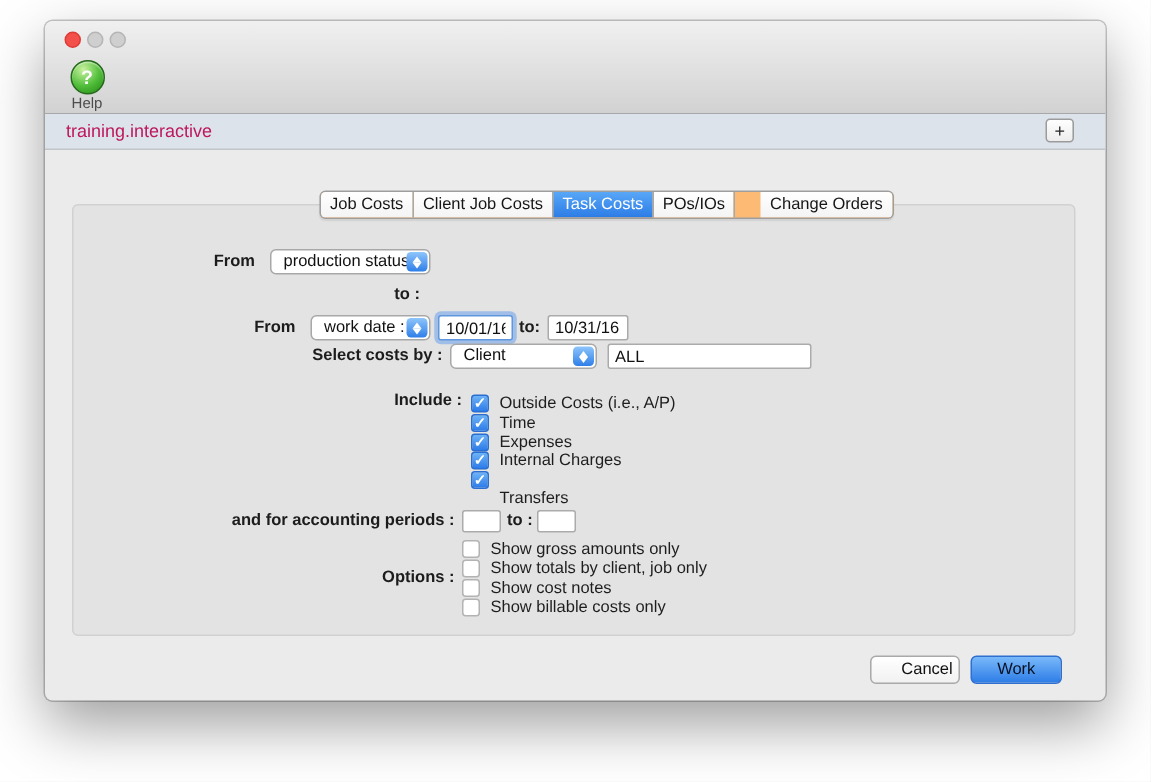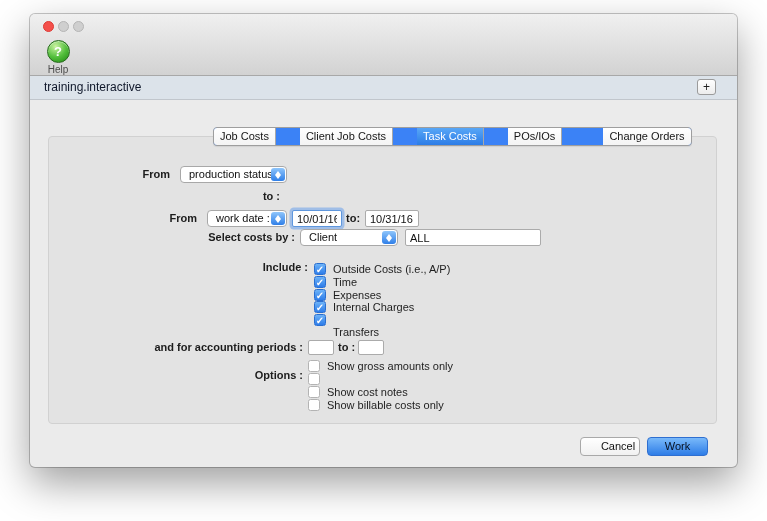--- a/index.html
+++ b/index.html
@@ -17,28 +17,28 @@
   .light.max{left:43px;background:#cfcfcf;border:1px solid #b5b5b5;}
   .help-btn{position:absolute;left:13px;top:26px;width:30px;text-align:center;cursor:default;}
   .help-icon{display:inline-block;width:21px;height:21px;border-radius:50%;
     background:radial-gradient(circle at 36% 26%,#c9f2a0,#53bf3c 52%,#1d860f);
     border:1px solid #25691b;color:#fff;font-weight:bold;font-size:13px;line-height:21px;
     box-shadow:inset 0 1px 1px rgba(255,255,255,.5);}
   .help-text{display:block;font-size:10px;color:#4c4c4c;margin-top:1px;}
   
   .session{position:absolute;top:62px;left:0;right:0;height:23px;background:#dce3ea;
     border-bottom:1px solid #c1c6cc;}
-  .session-name{position:absolute;left:14px;top:0;line-height:23px;font-size:12px;color:#0f172a;}
+  .session-name{position:absolute;left:14px;top:0;line-height:23px;font-size:12px;color:#be185d;}
   .add-btn{position:absolute;right:21px;top:3px;width:19px;height:16px;box-sizing:border-box;
     background:linear-gradient(#fefefe,#ededed);border:1px solid #9b9b9b;border-radius:3px;
     text-align:center;line-height:14px;font-size:12px;color:#222;}
   
   .tabs{position:absolute;top:113px;left:183px;display:flex;height:17px;z-index:3;
-    border:1px solid #9e9e9e;border-radius:4px;background:#3b82f6;overflow:hidden;
-    box-shadow:0 1px 1px rgba(0,0,0,.08);gap:24px;}
+    border:1px solid #9e9e9e;border-radius:4px;background:#fdba74;overflow:hidden;
+    box-shadow:0 1px 1px rgba(0,0,0,.08);}
   .tab{padding:0 6px;line-height:16px;font-size:11px;color:#161616;border-right:1px solid #a8a8a8;
     background:linear-gradient(#ffffff,#f4f4f4);white-space:nowrap;}
   .tab:last-child{border-right:none;margin-left:17px;}
   .tab.sel{background:linear-gradient(#58a7f7,#2c7ce6);color:#fff;}
   
   .groupbox{position:absolute;left:18px;top:122px;width:669px;height:288px;box-sizing:border-box;
     background:#e3e3e3;border:1px solid #d1d1d1;border-radius:4px;}
   
   .flabel{position:absolute;text-align:right;font-weight:bold;font-size:11px;color:#1c1c1c;
     line-height:17px;white-space:nowrap;}
@@ -140,24 +140,25 @@
   <div class="checkbox checked" style="left:284px;top:287px"><span>✓</span></div>
   <div class="check-label" style="left:303px;top:287px">Internal Charges</div>
   <div class="checkbox checked" style="left:284px;top:300px"><span>✓</span></div>
   <div class="check-label" style="left:303px;top:312px">Transfers</div>
 
   <div class="flabel" style="left:73px;top:326px;width:200px;line-height:15px">and for accounting periods :</div>
   <input class="tfield small" style="left: 278px; top: 326px; width: 26px;" value="">
   <div class="flabel" style="left:308px;top:326px;width:18px;text-align:left;line-height:15px">to :</div>
   <input class="tfield small" style="left: 328px; top: 326px; width: 26px;" value="">
 
-  <div class="flabel" style="left:173px;top:355px;width:100px;line-height:13px">Options :</div>
+  <div class="flabel" style="left:173px;top:365px;width:100px;line-height:13px">Options :</div>
   <div class="checkbox unchecked" style="left:278px;top:346px"></div>
   <div class="check-label" style="left:297px;top:346px">Show gross amounts only</div>
   <div class="checkbox unchecked" style="left:278px;top:359px"></div>
+  <div class="check-label" style="left:297px;top:359px">Show totals by client, job only</div>
   <div class="checkbox unchecked" style="left:278px;top:372px"></div>
   <div class="check-label" style="left:297px;top:372px">Show cost notes</div>
   <div class="checkbox unchecked" style="left:278px;top:385px"></div>
   <div class="check-label" style="left:297px;top:385px">Show billable costs only</div>
 
   <div class="btn cancel">Cancel</div>
   <div class="btn print">Work</div>
 
 </div>
 

